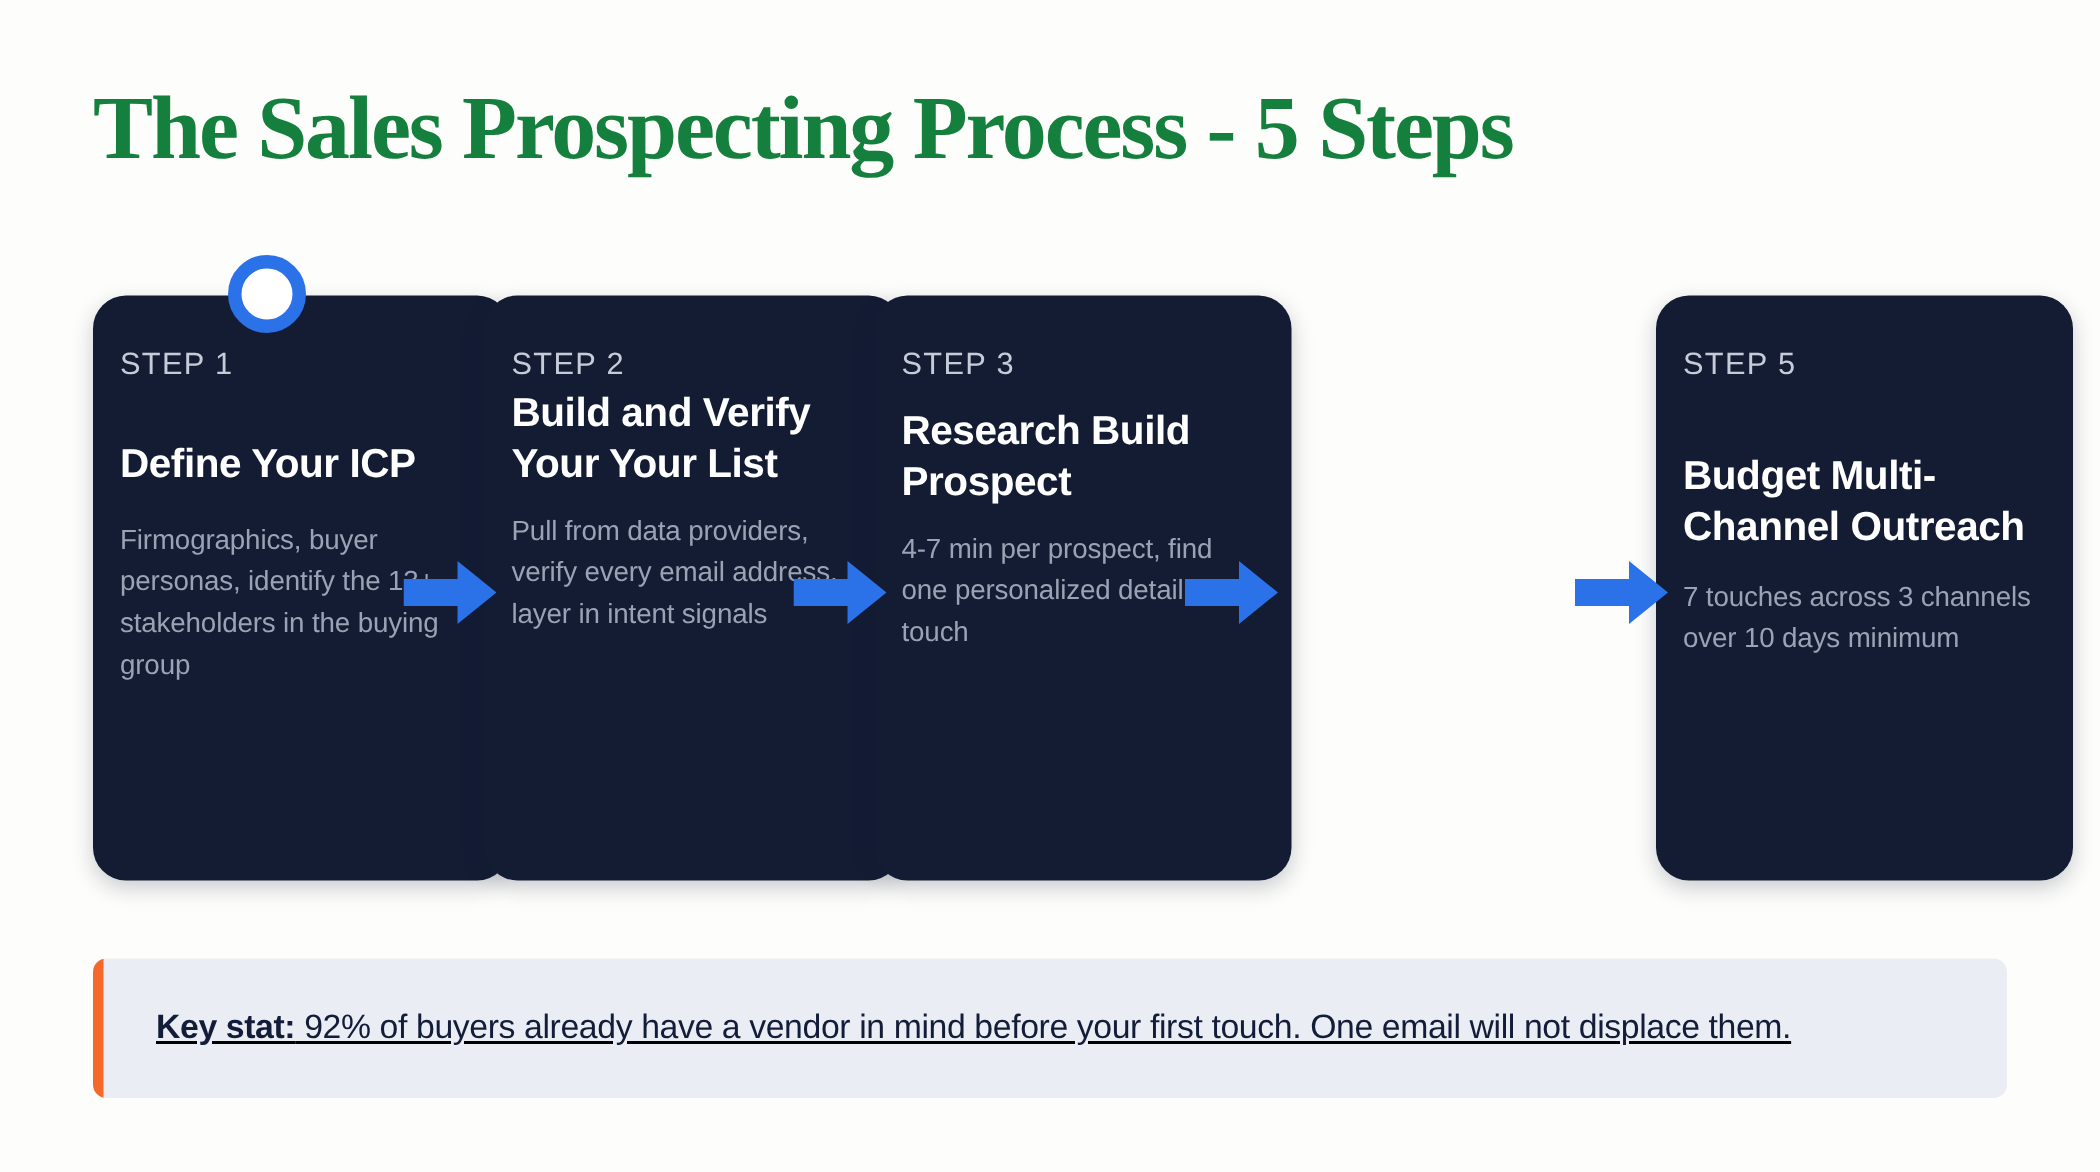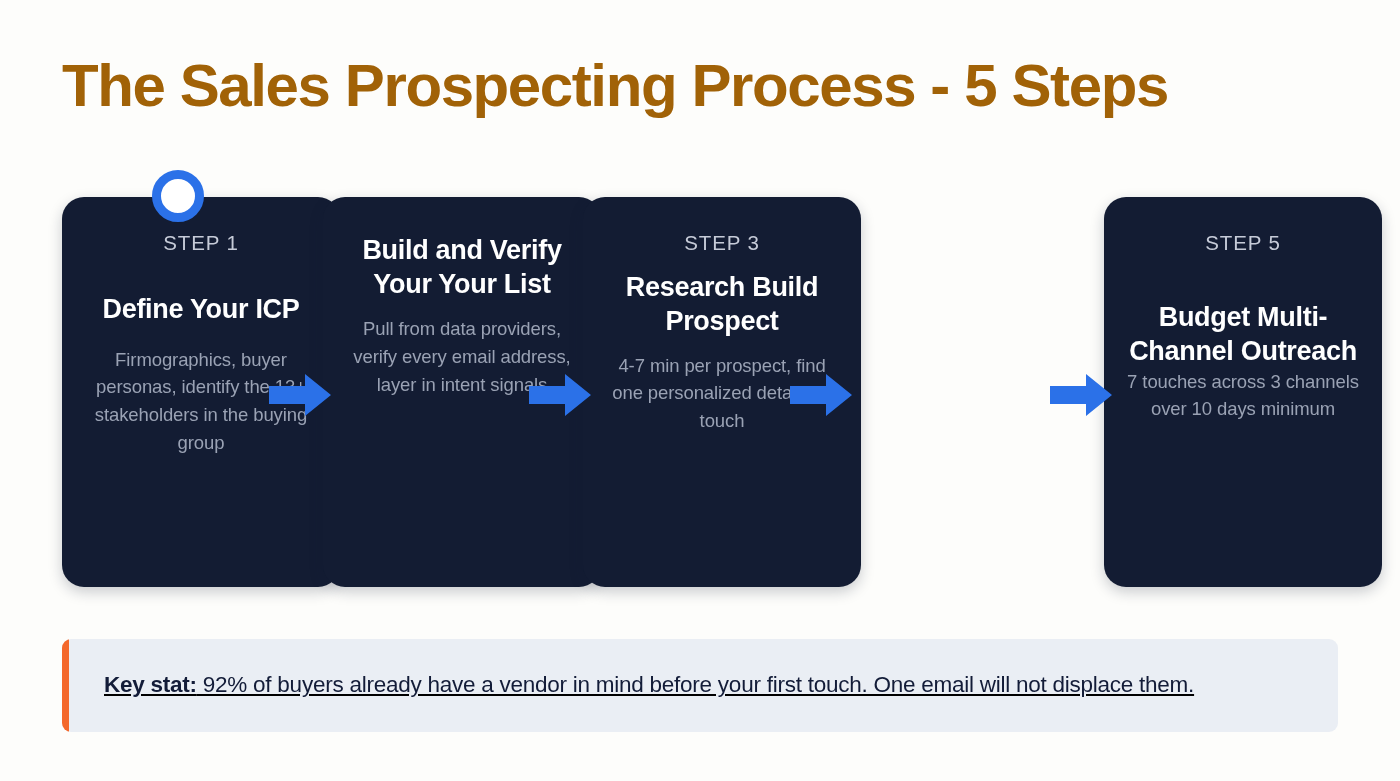--- a/index.html
+++ b/index.html
@@ -25,43 +25,43 @@
 
   
   .title {
     position: absolute;
     left: 62px;
     top: 52px;
     width: 1290px;
     font-size: 60px;
     font-weight: 700;
     letter-spacing: -1.4px;
-    color: #a16207;
+    color: #15803d;
     line-height: 1.12;
     white-space: nowrap;
+    font-family: Liberation Serif, serif;
   }
 
   
   .steps-row {
     position: absolute;
     left: 62px;
     top: 197px;
     width: 1276px;
     height: 390px;
   }
 
   .step-card {
     position: absolute;
     top: 0;
     width: 278px;
     height: 390px;
     background: #131C33;
     border-radius: 22px;
     padding: 34px 18px 20px 18px;
-    text-align: center;
     box-shadow: 0 5px 14px rgba(17,26,52,0.22);
   }
 
   .step-card.c0 { left: 0px; }
   .step-card.c1 { left: 261px; }
   .step-card.c2 { left: 521px; }
   .step-card.c3 { left: 781px; }
   .step-card.c4 { left: 1042px; }
 
   .step-eyebrow {
@@ -93,21 +93,21 @@
   
   .step-card.c0 .step-title { margin-top: 36px; }
   .step-card.c0 .step-desc  { margin-top: 20px; }
   .step-card.c1 .step-title { margin-top: 2px; }
   .step-card.c1 .step-desc  { margin-top: 14px; }
   .step-card.c2 .step-title { margin-top: 14px; }
   .step-card.c2 .step-desc  { margin-top: 14px; }
   .step-card.c3 .step-title { margin-top: 26px; }
   .step-card.c3 .step-desc  { margin-top: 20px; }
   .step-card.c4 .step-title { margin-top: 44px; }
-  .step-card.c4 .step-desc  { margin-top: 0; }
+  .step-card.c4 .step-desc  { margin-top: 16px; }
 
   
   .active-ring {
     position: absolute;
     left: 152px;
     top: 170px;
     width: 52px;
     height: 52px;
     border-radius: 50%;
     border: 9px solid #2B71E8;
@@ -174,20 +174,21 @@
 
   <div class="steps-row">
 
     <div class="step-card c0">
       <div class="step-eyebrow">STEP 1</div>
       <div class="step-title">Define Your ICP</div>
       <div class="step-desc">Firmographics, buyer personas, identify the 13+ stakeholders in the buying group</div>
     </div>
 
     <div class="step-card c1">
+      <div class="step-eyebrow">STEP 2</div>
       <div class="step-title">Build and Verify Your Your List</div>
       <div class="step-desc">Pull from data providers, verify every email address, layer in intent signals</div>
     </div>
 
     <div class="step-card c2">
       <div class="step-eyebrow">STEP 3</div>
       <div class="step-title">Research Build Prospect</div>
       <div class="step-desc">4-7 min per prospect, find one personalized detail per touch</div>
     </div>
 

